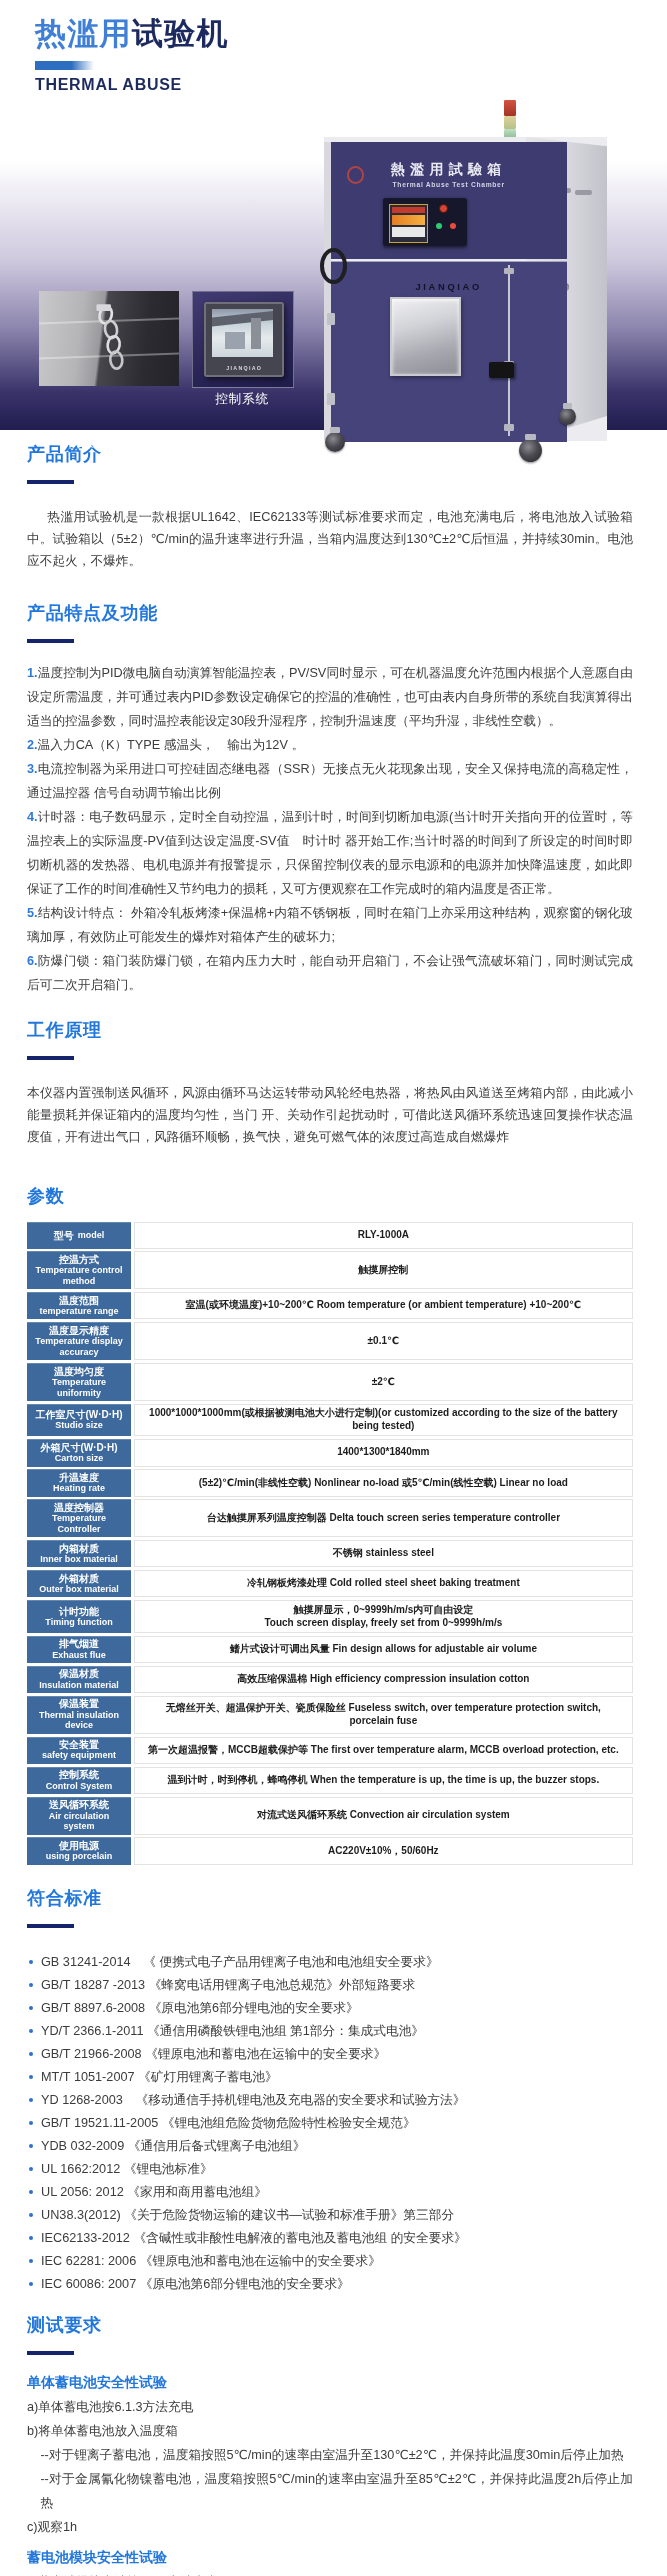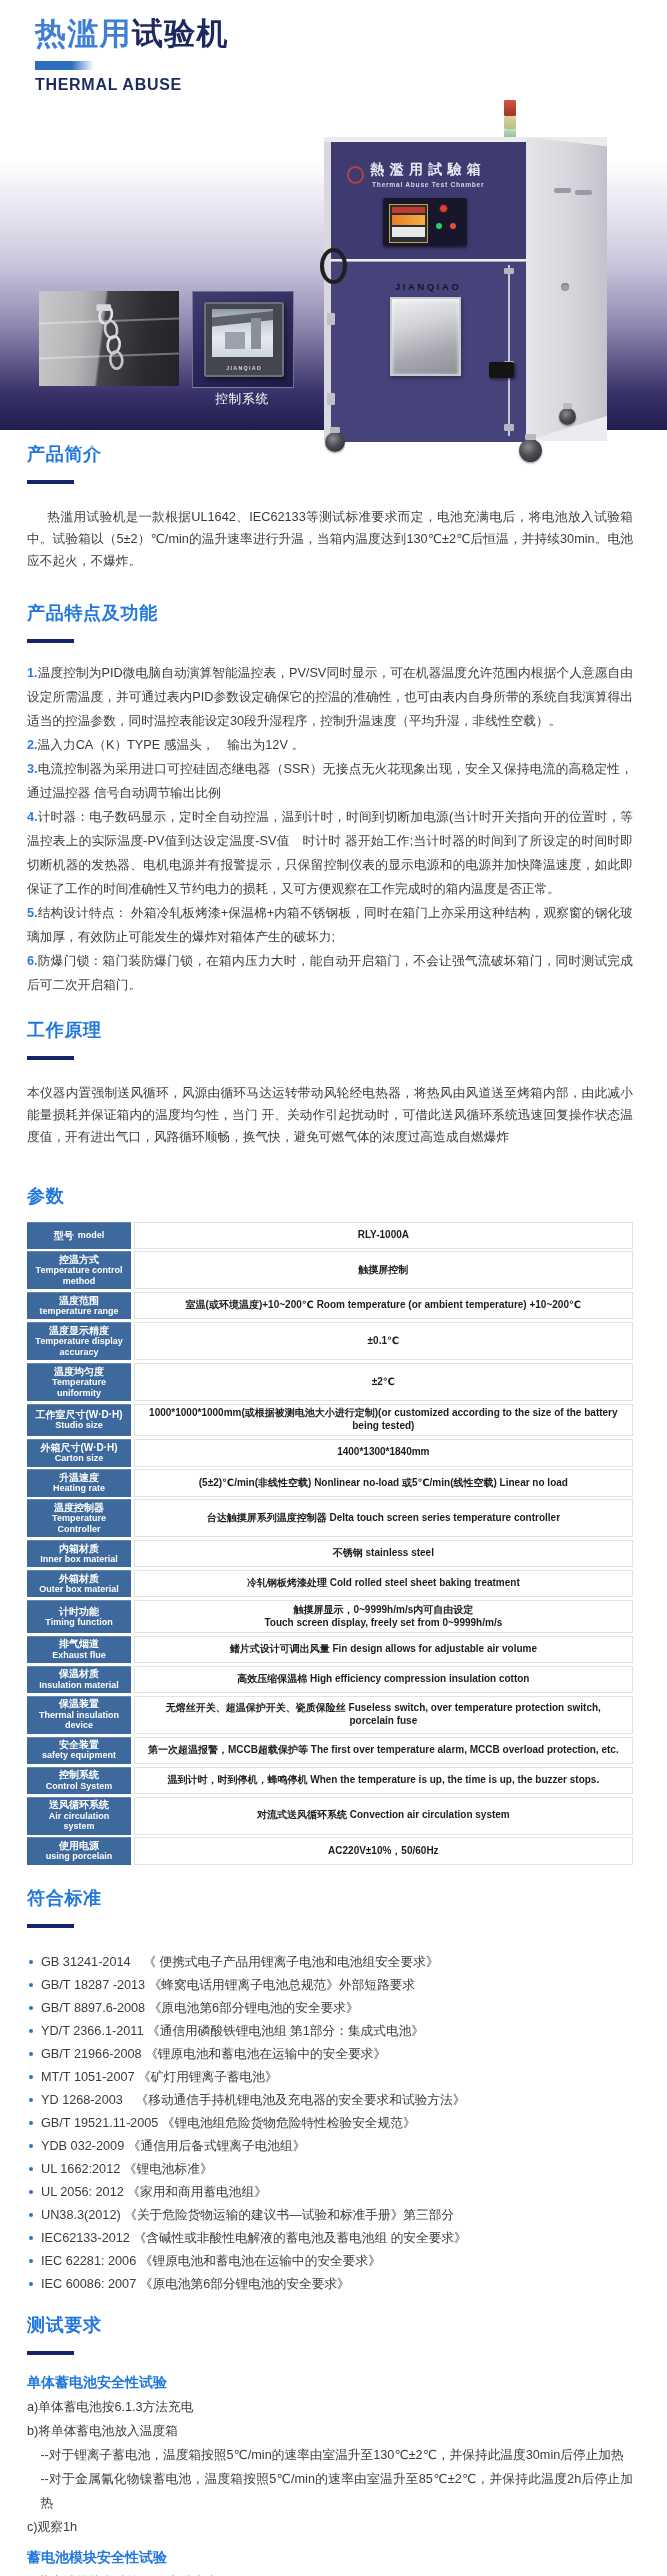--- a/index.html
+++ b/index.html
@@ -48,21 +48,21 @@
   .lamp .pole{width:4.7px;height:14.7px;margin:0 auto;background:#cfcfd6;}
   .lamp .ball{width:7.3px;height:7.3px;margin:0 auto;border-radius:50%;background:#d9d9df;}
   .cab{position:absolute;left:0;top:37px;width:283px;height:304px;background:#ececf0;}
   .side{position:absolute;right:0;top:0;width:81px;height:304px;
     background:linear-gradient(90deg,#e4e4e9 0%,#d6d6dc 55%,#c2c2ca 100%);
     clip-path:polygon(0 0,100% 9.3px,100% calc(100% - 25px),0 100%);}
   .side .vent{position:absolute;left:28px;top:51px;width:17.4px;height:4.7px;border-radius:2px;background:#9a9aa4;}
   .side .vent.v2{left:49px;top:53px;}
   .side .knob{position:absolute;left:35px;top:146px;width:8px;height:8px;border-radius:50%;background:#9d9da6;box-shadow:inset 0 0.7px 1.3px rgba(0,0,0,.4);}
   .leftedge{position:absolute;left:0;top:5.3px;width:6.7px;height:298px;background:#d8d8de;}
-  .front{position:absolute;left:6.7px;top:5.3px;width:195px;height:298px;}
+  .front{position:absolute;left:6.7px;top:5.3px;width:236px;height:298px;}
   .fpTop{position:absolute;left:0;top:0;width:100%;height:117px;background:#3d3b70;}
   .fpDoor{position:absolute;left:0;top:119px;width:100%;height:180px;background:#454379;border-top:1.3px solid #a5a4c0;}
   .badge{position:absolute;left:16px;top:24px;width:13.4px;height:13.4px;border-radius:50%;border:2px solid #b04343;}
   .mtitle-cn{position:absolute;left:0;top:18.7px;width:100%;text-align:center;font-size:14px;letter-spacing:5.3px;color:#e9e9f3;font-weight:700;}
   .mtitle-en{position:absolute;left:0;top:39px;width:100%;text-align:center;font-size:6.7px;letter-spacing:0.7px;color:#d4d4e6;font-weight:700;}
   .cpanel{position:absolute;left:52px;top:56px;width:84px;height:48px;background:#17172b;border-radius:2.7px;box-shadow:0 1.3px 3.3px rgba(0,0,0,.5);}
   .screen{position:absolute;left:6px;top:5.3px;width:37px;height:37px;background:#2b2b3a;border:1.3px solid #c9a42e;}
   .scr-r1{position:absolute;left:2px;top:2px;right:2px;height:6.7px;background:#c23b2e;}
   .scr-r2{position:absolute;left:2px;top:10.7px;right:2px;height:9.3px;background:linear-gradient(90deg,#e67e22,#f5b041);}
   .scr-r3{position:absolute;left:2px;top:22px;right:2px;height:10.7px;background:#e8e8e8;}

